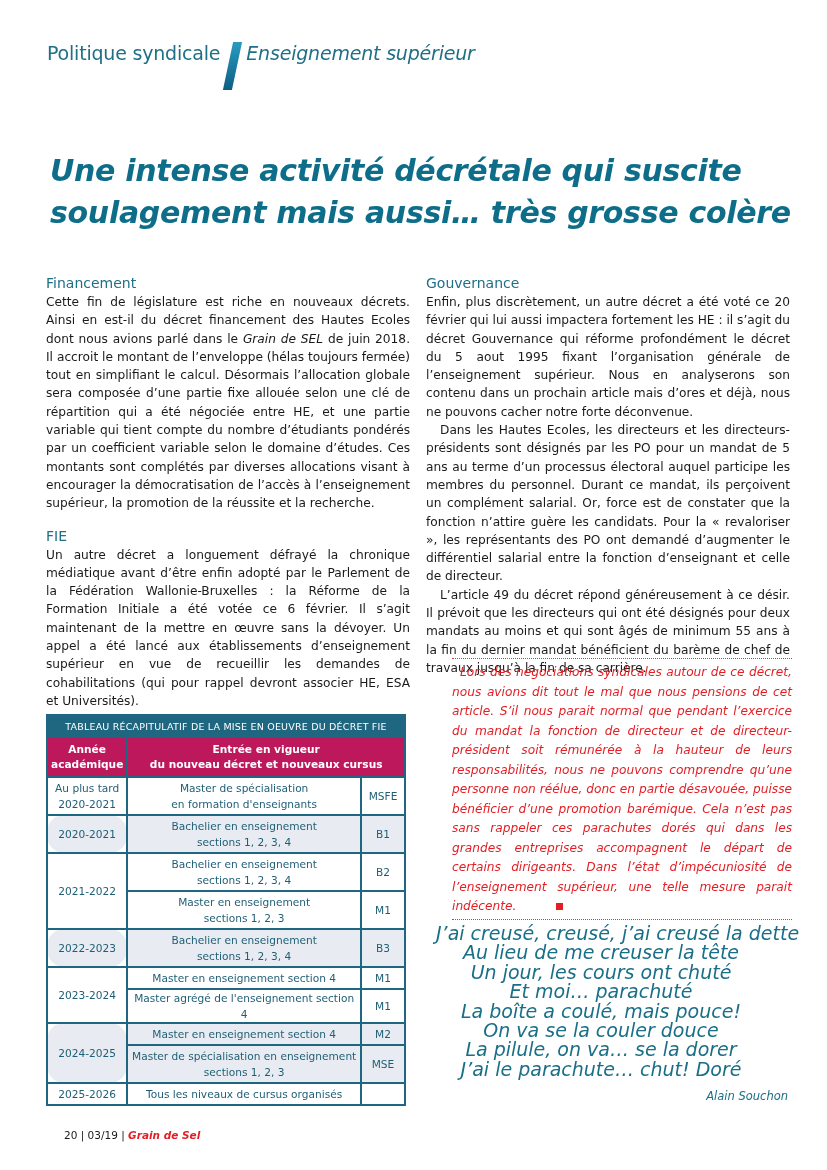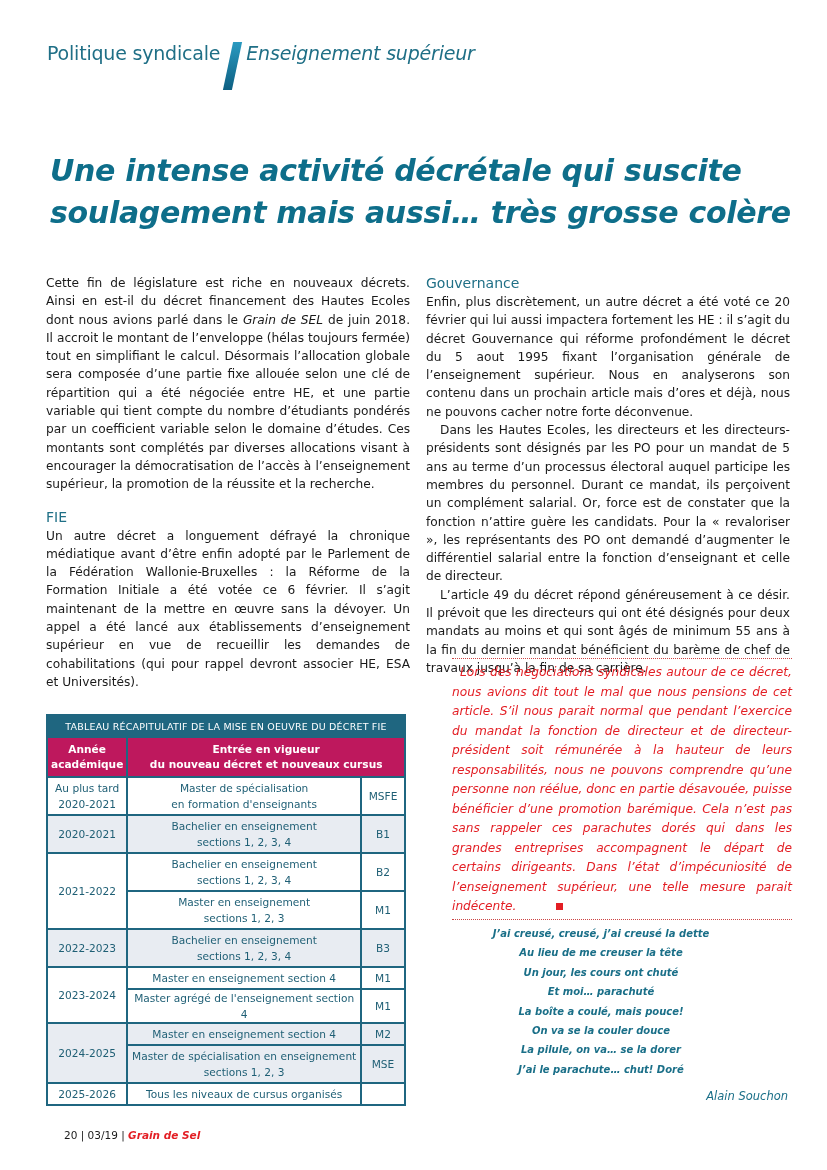--- a/index.html
+++ b/index.html
@@ -23,33 +23,33 @@
   .col p.indent { text-indent: 14px; }
   .gap { height: 14px; }
 
   table.fie { position: absolute; left: 46px; top: 702px; width: 360px; border-collapse: collapse;
          font-size: 10.6px; color: #1f5f75; text-align: center; margin-top: 12px; }
   table.fie td, table.fie th { border: 2px solid #1f6680; padding: 0 3px; }
   table.fie .caption-row th { background: #1f6680; color: #fff; font-weight: normal; font-size: 9.5px;
          height: 20px; letter-spacing: 0.2px; }
   table.fie .head-row th { background: #be185d; color: #ffffff; font-weight: bold; height: 38px; line-height: 15px; }
   table.fie td { height: 36px; line-height: 16px; }
-  table.fie td.year { width: 70px; }
+  table.fie td.year { width: 70px; border-radius: 17px; }
   table.fie td.code { width: 36px; }
   table.fie tr.shade td { background: #e8ecf2; }
   table.fie td.single { height: 20px; }
 
   .callout { position: absolute; left: 452px; top: 658px; width: 340px; border-top: 1px dotted #c44;
          border-bottom: 1px dotted #c44; padding: 4px 0 2px 0; }
   .callout p { margin: 0; color: #e31e24; font-style: italic; font-size: 12.2px; line-height: 19.5px;
          text-align: justify; text-indent: 8px; }
   .callout .end-mark { display: inline-block; width: 7px; height: 7px; background: #e31e24; margin-left: 40px; }
 
   .poem { position: absolute; left: 436px; top: 924px; width: 330px; text-align: center;
-         color: #1a6f88; font-style: italic; font-size: 10px; line-height: 19.4px; font-weight: bold; }
+         color: #1a6f88; font-style: italic; font-size: 19px; line-height: 19.4px; }
   .poem div { white-space: nowrap; }
   .poem-author { position: absolute; left: 640px; top: 1089px; width: 148px; text-align: right;
          color: #1a6f88; font-style: italic; font-size: 11.5px; }
 
   .footer { position: absolute; left: 64px; top: 1129px; font-size: 10.5px; color: #1a1a1a; }
   .footer .brand { color: #e31e24; font-style: italic; font-weight: bold; }
 </style>
 </head>
 <body>
 
@@ -58,20 +58,21 @@
   <span class="slash"></span>
   <span class="subrubric">Enseignement supérieur</span>
 </div>
 
 <h1 class="headline">
   <span>Une intense activité décrétale qui suscite</span><br>
   <span>soulagement mais aussi… très grosse colère</span>
 </h1>
 
 <div class="col col-left">
+  <h2>Financement</h2>
   <p><span>Cette fin de législature est riche en nouveaux décrets. Ainsi en est-il du décret financement des Hautes Ecoles dont nous avions parlé dans le </span><em>Grain de SEL</em><span> de juin 2018. Il accroit le montant de l’enveloppe (hélas toujours fermée) tout en simplifiant le calcul. Désormais l’allocation globale sera composée d’une partie fixe allouée selon une clé de répartition qui a été négociée entre HE, et une partie variable qui tient compte du nombre d’étudiants pondérés par un coefficient variable selon le domaine d’études. Ces montants sont complétés par diverses allocations visant à encourager la démocratisation de l’accès à l’enseignement supérieur, la promotion de la réussite et la recherche.</span></p>
   <div class="gap"></div>
   <h2>FIE</h2>
   <p>Un autre décret a longuement défrayé la chronique médiatique avant d’être enfin adopté par le Parlement de la Fédération Wallonie-Bruxelles :  la Réforme de la Formation Initiale a été votée ce 6 février. Il s’agit maintenant de la mettre en œuvre sans la dévoyer. Un appel a été lancé aux établissements d’enseignement supérieur en vue de recueillir les demandes de cohabilitations (qui pour rappel devront associer HE, ESA et Universités).</p>
 </div>
 
 <table class="fie">
   <tbody>
       <tr class="caption-row">
     <th colspan="3">TABLEAU RÉCAPITULATIF DE LA MISE EN OEUVRE DU DÉCRET FIE</th>

